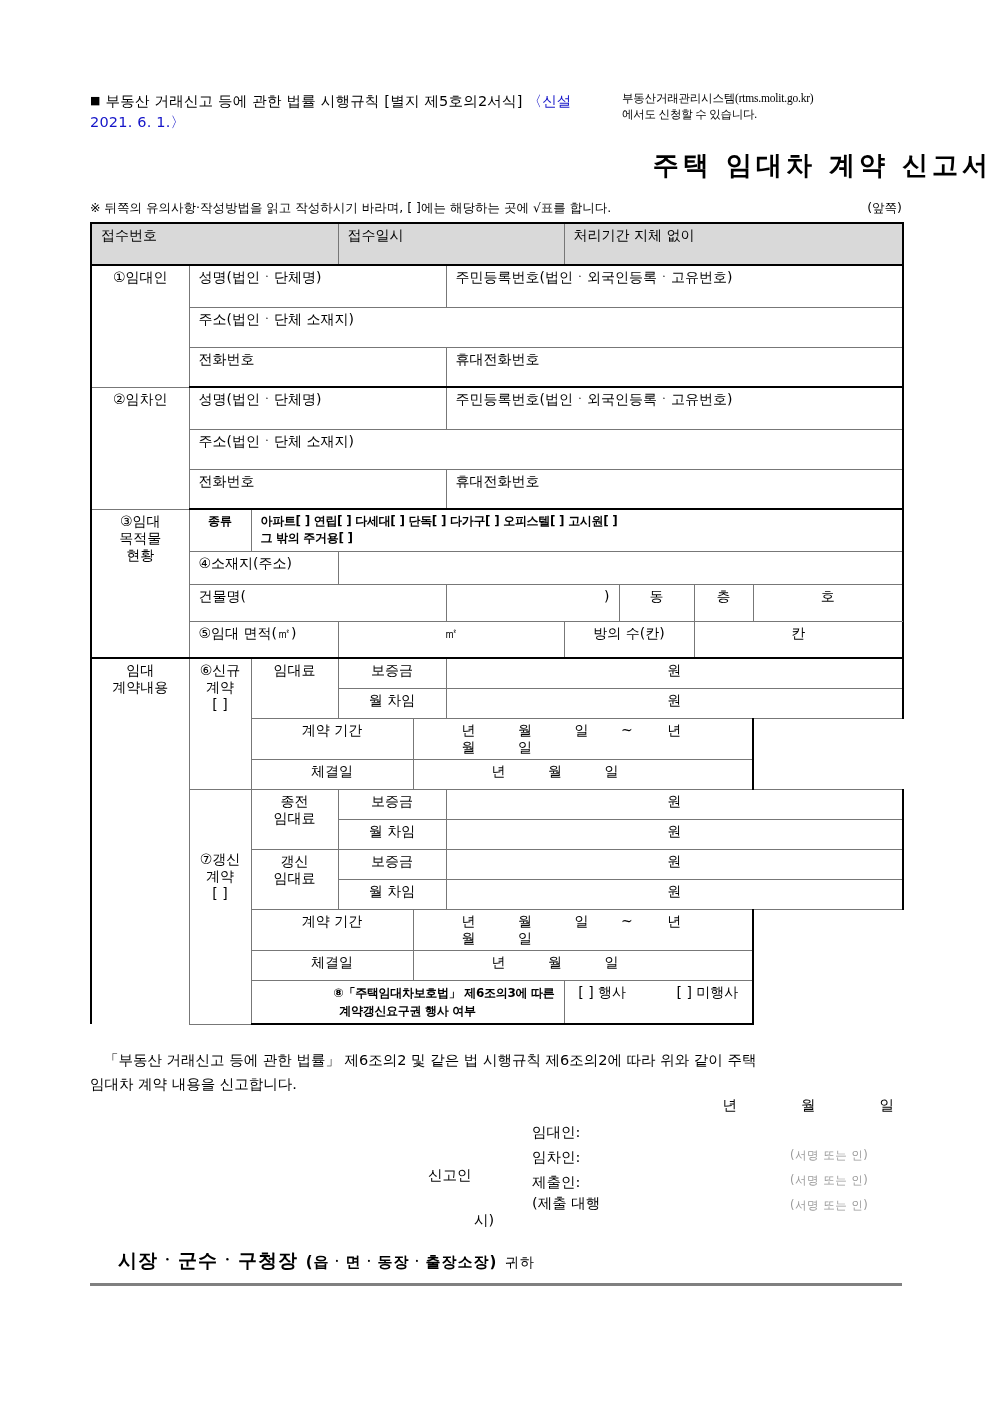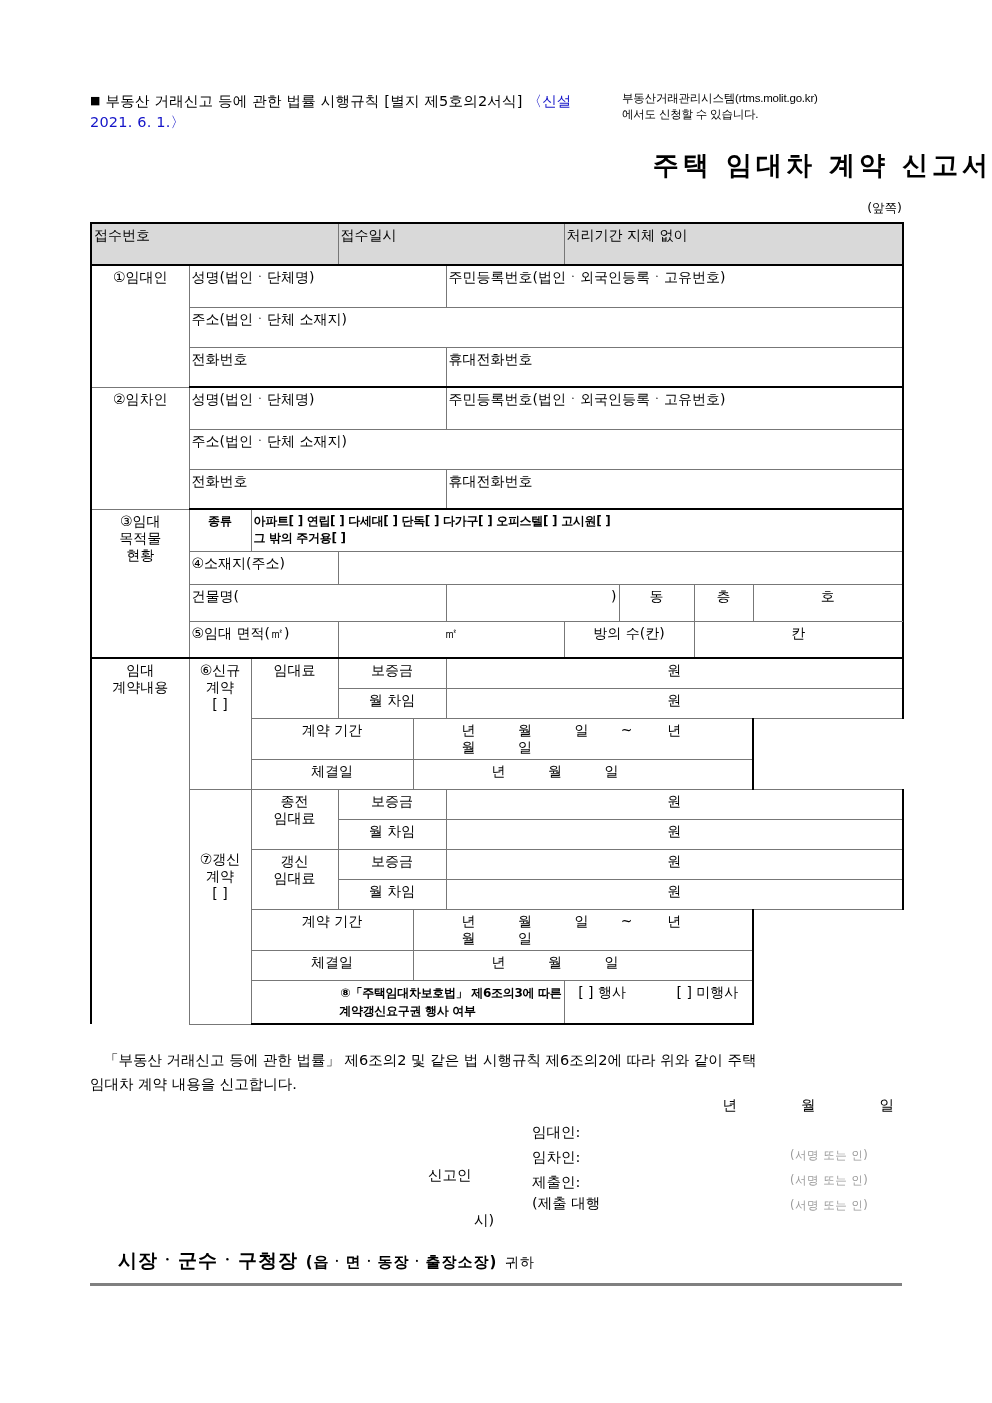--- a/index.html
+++ b/index.html
@@ -39,21 +39,21 @@
     font-size: 11px;
     vertical-align: 2px;
     margin-right: 5px;
   }
   .blue { color: #1414c8; }
   .rtms {
     float: right;
     width: 280px;
     font-size: 11.5px;
     line-height: 16px;
-    font-family: Liberation Sans, sans-serif;
+    font-family: Liberation Serif, serif;
     letter-spacing: -0.2px;
   }
   .clear { clear: both; }
 
   
   .doc-title {
     position: absolute;
     top: 148px;
     left: 0;
     width: 992px;
@@ -79,21 +79,21 @@
     position: absolute;
     left: 90px;
     top: 222px;
     width: 812px;
     border-collapse: collapse;
     table-layout: fixed;
     font-size: 14px;
   }
   table.form td {
     border: 1px solid #777;
-    padding: 3px 2px;
+    padding: 3px 9px;
     vertical-align: top;
     line-height: 17px;
   }
   td.gray { background: #d9d9d9; }
   td.mid { vertical-align: middle; }
   td.ctr { text-align: center; vertical-align: middle; }
   td.rt  { text-align: right; }
 
   
   .tp-top    { border-top: 2px solid #000 !important; }
@@ -209,20 +209,21 @@
     <div class="rtms">
       <div>부동산거래관리시스템(rtms.molit.go.kr)</div>
       <div>에서도 신청할 수 있습니다.</div>
     </div>
     <div class="clear"></div>
   </div>
 
   <div class="doc-title">주택 임대차 계약 신고서</div>
 
   <div class="note-row">
+    <div class="note-left">※ 뒤쪽의 유의사항·작성방법을 읽고 작성하시기 바라며, [   ]에는 해당하는 곳에 √표를 합니다.</div>
     <div class="note-right">(앞쪽)</div>
     <div class="clear"></div>
   </div>
 
   <table class="form">
     <colgroup>
       <col style="width:98px">
       <col style="width:62px">
       <col style="width:87px">
       <col style="width:75px">

